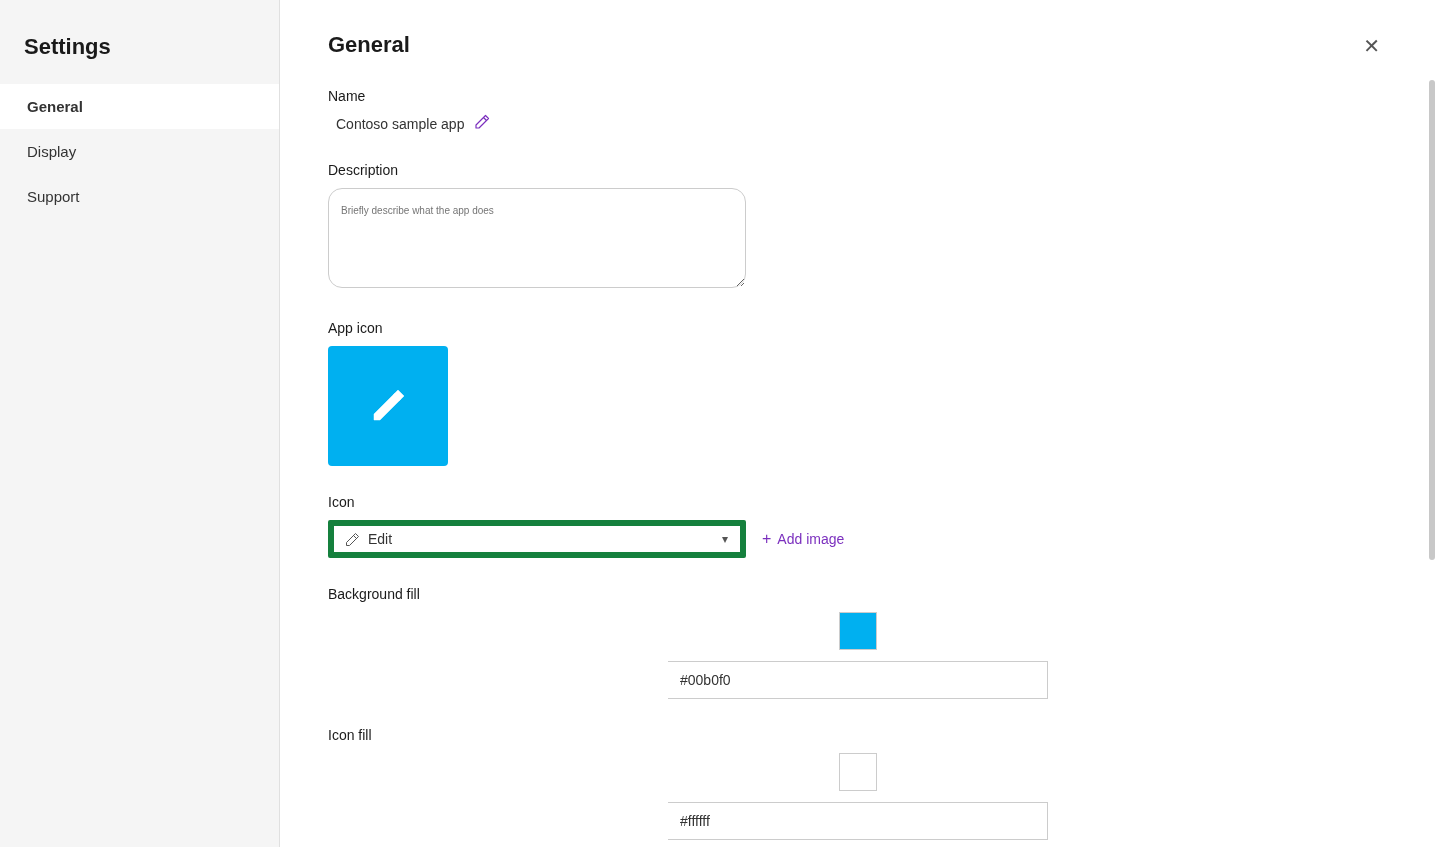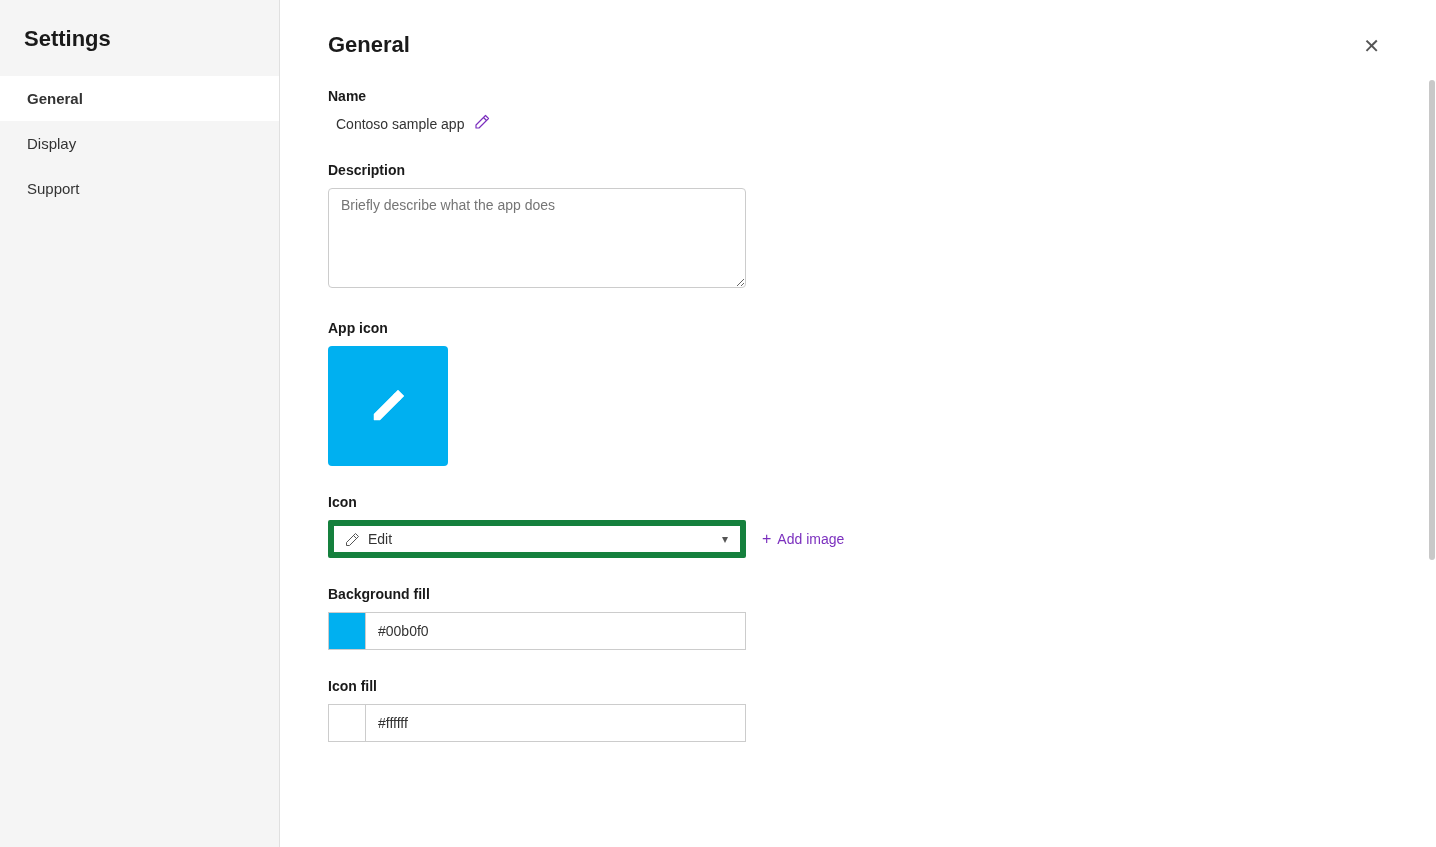--- a/index.html
+++ b/index.html
@@ -14,21 +14,21 @@
       display: flex;
       height: 847px;
       width: 1436px;
       overflow: hidden;
     }
 
     
     .sidebar {
       width: 280px;
       background: #f5f5f5;
-      padding: 16px 0;
+      padding: 24px 0;
       flex-shrink: 0;
       border-right: 1px solid #e0e0e0;
     }
 
     .sidebar-title {
       font-size: 22px;
       font-weight: 600;
       color: #1a1a1a;
       padding: 10px 24px 24px 24px;
     }
@@ -79,21 +79,21 @@
       cursor: pointer;
       font-size: 20px;
       color: #555;
       padding: 4px 8px;
       line-height: 1;
     }
 
     
     .section-label {
       font-size: 14px;
-      font-weight: 700;
+      font-weight: 400;
       color: #1a1a1a;
       margin-bottom: 10px;
     }
 
     .form-section {
       margin-bottom: 28px;
     }
 
     .name-row {
       display: flex;
@@ -110,23 +110,23 @@
     .edit-pencil-icon {
       color: #7b2fbe;
       font-size: 16px;
       cursor: pointer;
     }
 
     .description-textarea {
       width: 418px;
       height: 100px;
       border: 1px solid #ccc;
-      border-radius: 4px;
-      padding: 8px 12px;
-      font-size: 14px;
+      border-radius: 14px;
+      padding: 16px 12px;
+      font-size: 10px;
       color: #999;
       resize: both;
       font-family: inherit;
       outline: none;
     }
 
     
     .app-icon-preview {
       width: 120px;
       height: 120px;
@@ -184,21 +184,22 @@
       cursor: pointer;
       background: none;
       border: none;
       padding: 0;
     }
 
     
     .fill-row {
       display: flex;
       align-items: center;
-      gap: 0;
+      gap: 11px;
+      flex-direction: column;
     }
 
     .color-swatch {
       width: 38px;
       height: 38px;
       border: 1px solid #ccc;
       cursor: pointer;
       flex-shrink: 0;
     }
 

